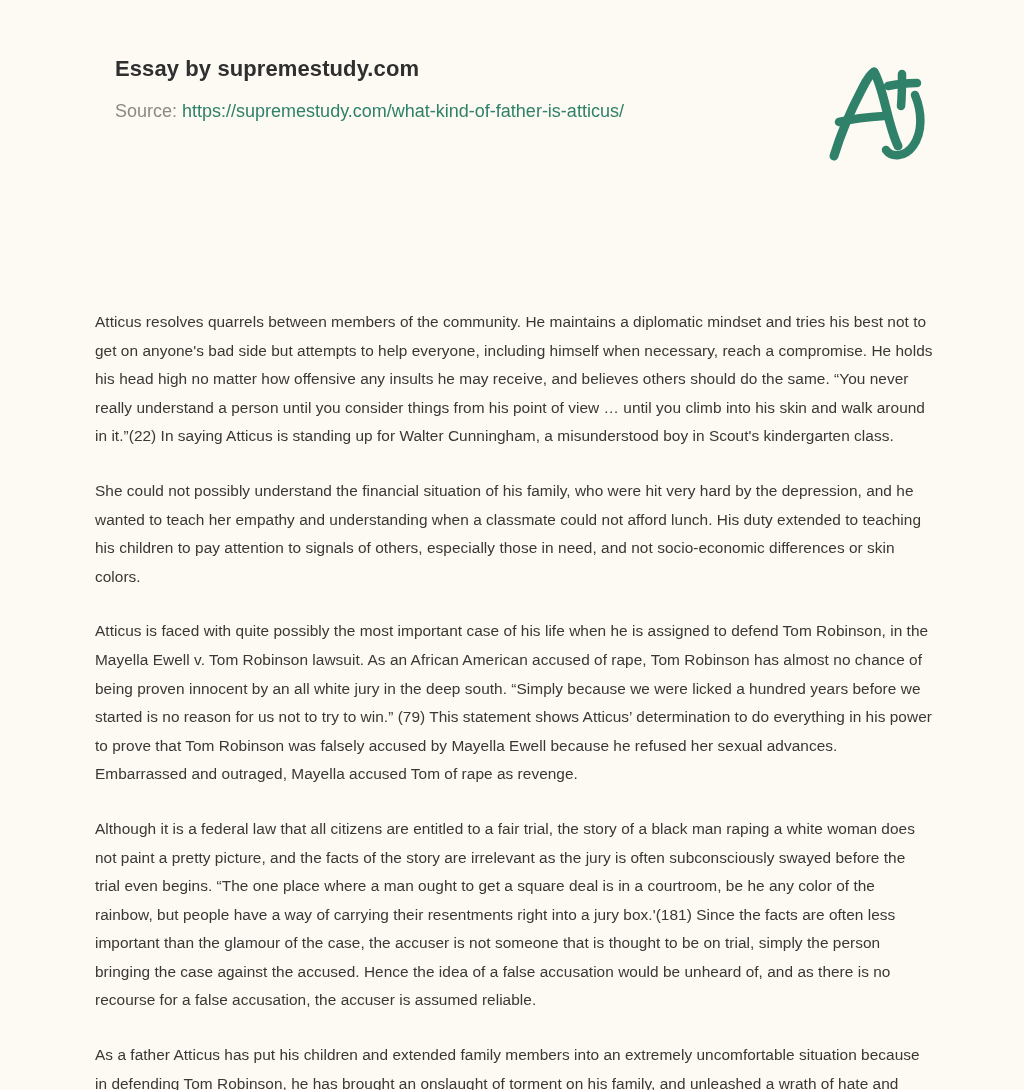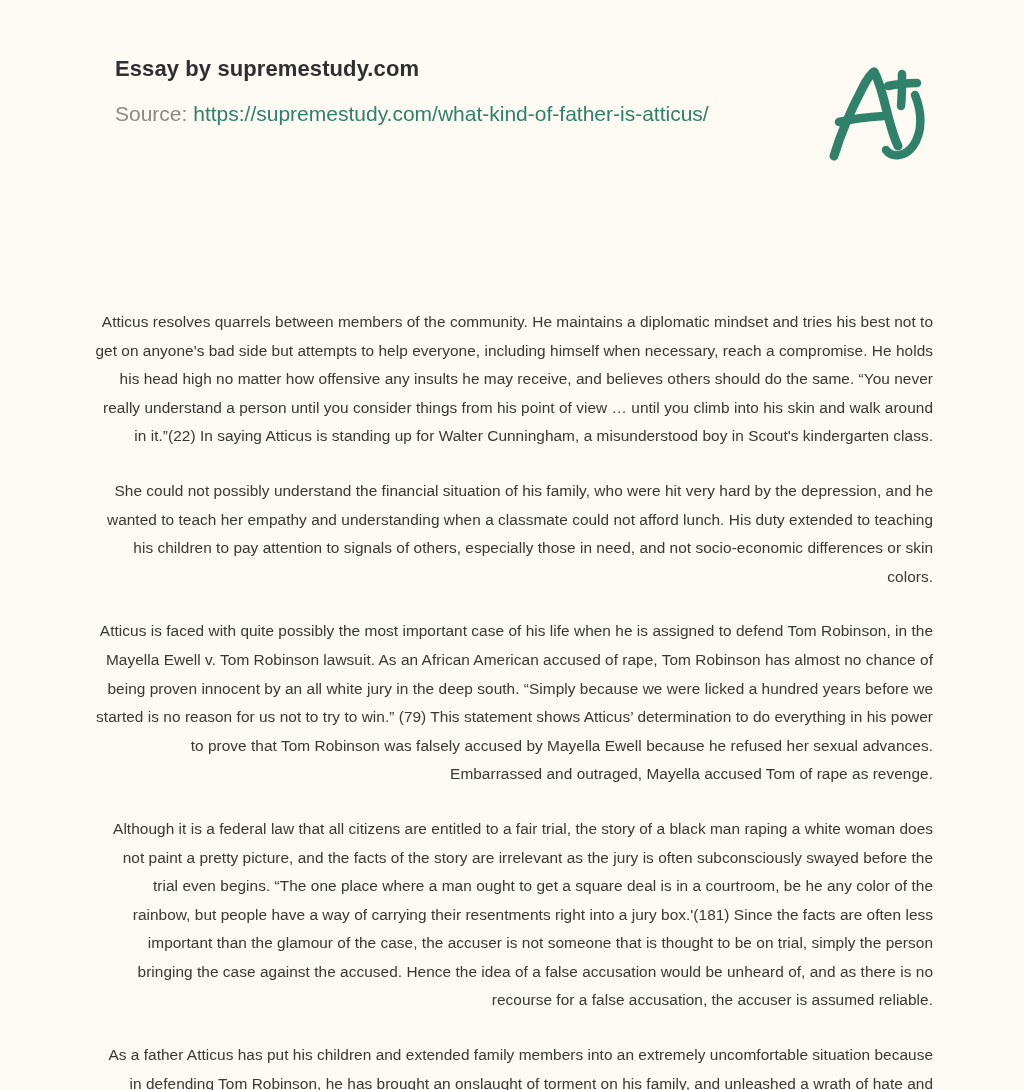--- a/index.html
+++ b/index.html
@@ -46,21 +46,21 @@
     color: #2f2f2f;
     letter-spacing: 0.1px;
     line-height: 1.2;
     margin: 0;
     white-space: nowrap;
   }
 
   .source-line {
     margin: 0;
     margin-top: 18px;
-    font-size: 21px;
+    font-size: 18px;
     line-height: 1.3;
     color: #8a8a85;
     white-space: nowrap;
   }
 
   .source-label {
     color: #8a8a85;
   }
 
   .source-url {
@@ -101,21 +101,21 @@
     left: 95px;
     top: 308px;
     width: 838px;
   }
 
   .article p {
     margin: 0 0 26px 0;
     font-size: 15.4px;
     line-height: 28.6px;
     color: #3a3734;
-    text-align: right;
+    text-align: left;
     letter-spacing: 0.05px;
   }
 </style>
 </head>
 <body>
 
 <div class="page">
 
   <div class="header">
 

